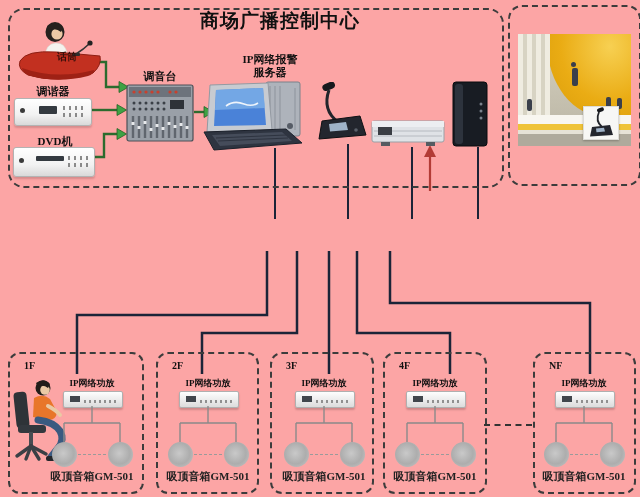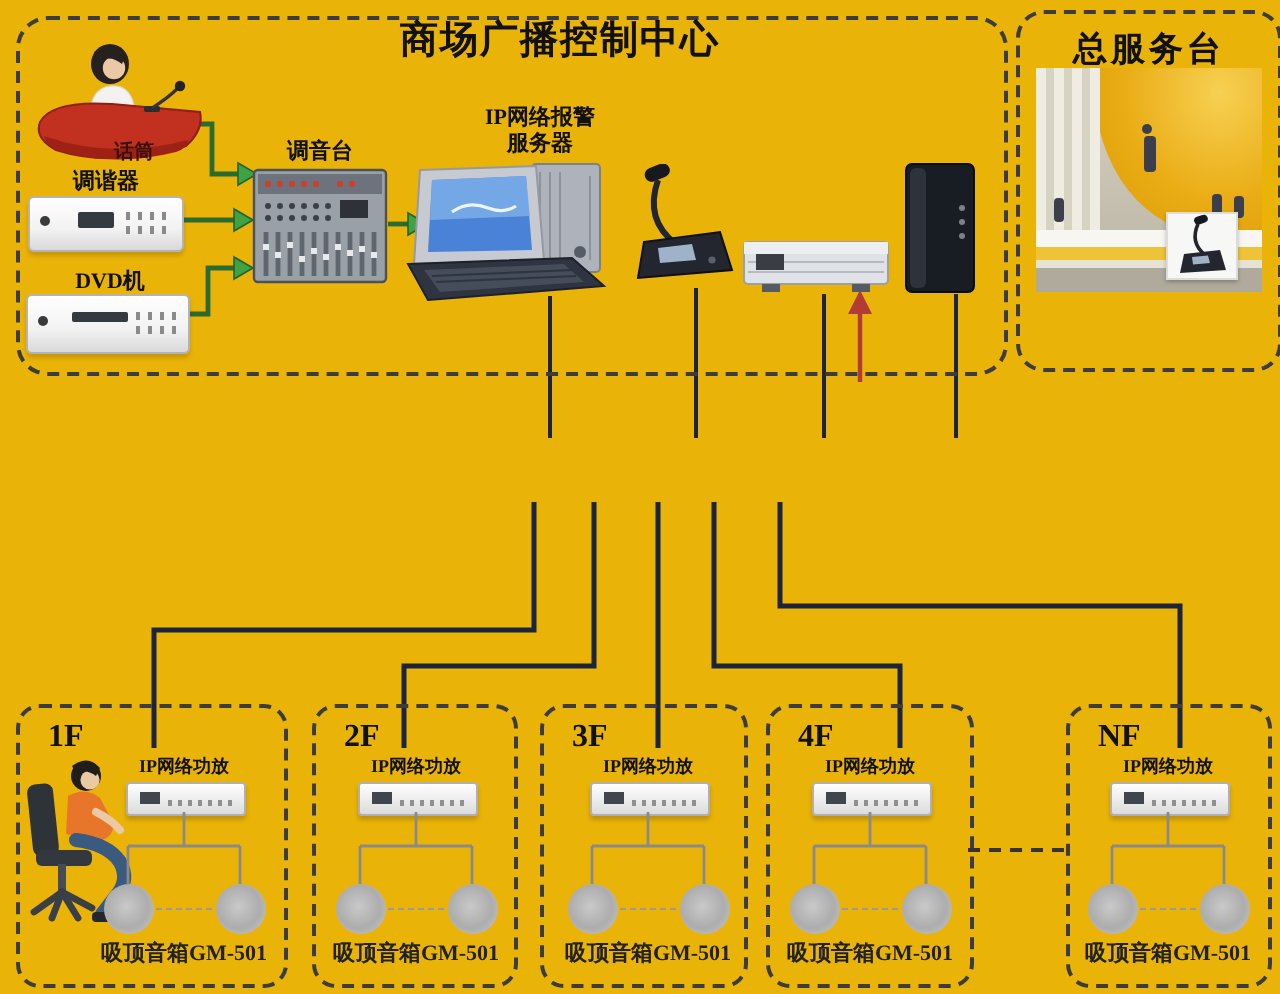--- a/index.html
+++ b/index.html
@@ -1,40 +1,40 @@
 <!DOCTYPE html>
 <html><head>
 <meta charset="utf-8">
 <style>
   html,body{margin:0;padding:0;background:#ffffff;}
-  #stage{position:relative;width:640px;height:497px;background:#eab308;overflow:hidden;
+  #stage{position:relative;width:640px;height:497px;background:#fca5a5;overflow:hidden;
          font-family:"Liberation Serif","DejaVu Serif",serif;color:#111;}
   .abs{position:absolute;}
   
   .zone{position:absolute;border:2px dashed #3c3c3c;border-radius:16px;background:transparent;}
   #cc-box{left:8px;top:8px;width:492px;height:176px;}
   #svc-box{left:508px;top:5px;width:129px;height:177px;border-radius:14px;}
   .fbox{position:absolute;top:352px;height:138px;border:2px dashed #3c3c3c;border-radius:12px;--cx:50px;}
   .f1{left:8px;width:132px;--cx:82px;}
   .f2{left:156px;width:99px;--cx:50px;}
   .f3{left:270px;width:100px;--cx:52px;}
   .f4{left:383px;width:100px;--cx:50px;}
   .f5{left:533px;width:99px;--cx:49px;}
   
   .t{position:absolute;font-weight:bold;line-height:1.15;}
   #cc-title{left:190px;top:10px;width:180px;text-align:center;font-size:19px;letter-spacing:1px;}
   #svc-title{left:0;top:8px;width:100%;text-align:center;font-size:17px;letter-spacing:2px;}
   .dev-label{text-align:center;font-size:11px;line-height:13px;}
-  .flabel{position:absolute;left:14px;top:6px;font-weight:bold;font-size:16px;}
+  .flabel{position:absolute;left:14px;top:6px;font-weight:bold;font-size:10px;}
   .amp-label{position:absolute;top:23px;left:calc(var(--cx) - 40px);width:80px;text-align:center;
              font-weight:bold;font-size:9px;}
   .spk-label{position:absolute;top:115px;left:calc(var(--cx) - 50px);width:100px;text-align:center;
              font-weight:bold;font-size:11px;color:#222;}
   #fire-text{left:406px;top:191px;width:62px;text-align:center;color:#b23b35;font-size:10.5px;line-height:12px;font-weight:bold;}
-  #mic-tag{left:57px;top:51px;color:#3a100c;font-size:10px;font-weight:bold;margin-top:20px;}
+  #mic-tag{left:57px;top:51px;color:#3a100c;font-size:10px;font-weight:bold;}
   #lan-label{left:0;top:0;width:100%;height:33px;text-align:center;line-height:32px;
              font-size:17px;font-weight:bold;color:#1c2a66;letter-spacing:1px;}
   
   #lan{left:2px;top:219px;width:636px;height:33px;background:linear-gradient(180deg,#c3dcf5 0%,#9fc6ee 55%,#aed0f1 100%);
        border:1.5px solid #46739f;border-radius:16px/50%;}
   #lan .cap{position:absolute;top:-1.5px;width:22px;height:33px;border:1.5px solid #46739f;border-radius:50%;}
   #lan .cap.l{left:-1.5px;background:linear-gradient(90deg,#bad6f2,#a5c9ee);}
   #lan .cap.r{right:-1.5px;background:linear-gradient(90deg,#a5c9ee,#c5ddf6);}
   
   .whitebox{position:absolute;background:linear-gradient(180deg,#ffffff 0%,#f2f2f2 60%,#d9d9d9 100%);
@@ -248,21 +248,20 @@
     <rect x="5" y="4" width="8" height="60" rx="3" fill="#2d333d"></rect>
     <g fill="#7a818c">
         <circle cx="31" cy="24" r="1.5"></circle>
         <circle cx="31" cy="31" r="1.5"></circle>
         <circle cx="31" cy="38" r="1.5"></circle>
       </g>
   </svg>
 
 
   <div id="svc-box" class="zone">
-    <div id="svc-title" class="t">总服务台</div>
     <div id="photo" class="abs">
       <div class="ywall"></div>
       <div class="cols"></div>
       <div class="fig" style="left:48%;top:30%;width:6px;height:18px;"></div>
       <div class="fig" style="left:46.5%;top:25%;width:5px;height:5px;border-radius:50%;"></div>
       <div class="fig" style="left:8%;top:58%;width:5px;height:12px;"></div>
       <div class="fig" style="left:78%;top:56%;width:5px;height:12px;"></div>
       <div class="fig" style="left:88%;top:57%;width:5px;height:11px;"></div>
       <div class="counter"></div>
       <div class="floor"></div>

